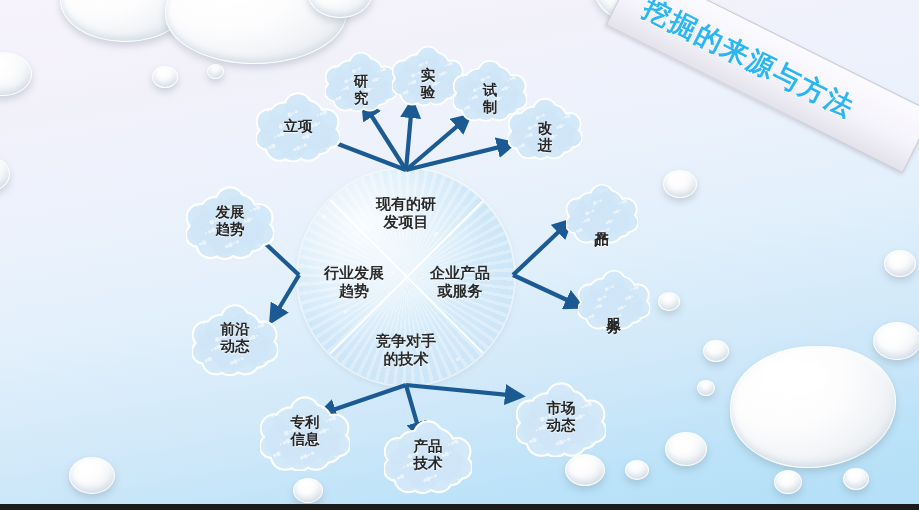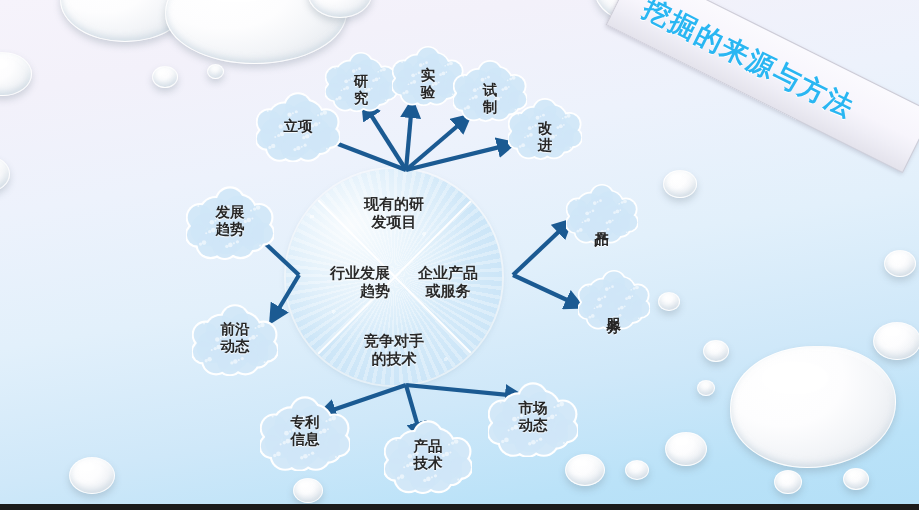--- a/index.html
+++ b/index.html
@@ -39,21 +39,21 @@
   }
   #title-ribbon-text{
     font-family:"DejaVu Serif","Liberation Serif",serif;
     font-weight:bold;font-size:27px;letter-spacing:2px;
     color:#29b6f2;
     text-shadow:0 1px 0 rgba(255,255,255,.9);
     padding-left:26px;white-space:nowrap;
   }
   
   #center-circle{
-    position:absolute;left:286px;top:169px;width:216px;height:216px;
+    position:absolute;left:298px;top:169px;width:216px;height:216px;
     border-radius:50%;
     background:
       radial-gradient(circle at 30% 26%, rgba(255,255,255,.85) 0%, rgba(255,255,255,0) 55%),
       repeating-conic-gradient(from 0deg at 50% 50%, rgba(255,255,255,.30) 0deg 2deg, rgba(255,255,255,0) 2deg 5deg),
       radial-gradient(circle at 50% 50%, #dff0fb 0%, #cfe7f8 60%, #c4e1f6 100%);
     box-shadow:0 0 0 2px rgba(255,255,255,.55), 0 2px 6px rgba(120,150,175,.25);
     overflow:hidden;
   }
   
   #center-circle::before{
@@ -74,21 +74,21 @@
     background:rgba(255,255,255,.92);transform-origin:50% 50%;
   }
   .quad-label{
     position:absolute;z-index:4;
     font-family:"DejaVu Serif","Liberation Serif",serif;
     font-weight:bold;font-size:15px;line-height:1.22;
     color:#2a2a2a;text-align:center;white-space:pre-line;
     text-shadow:0 1px 1px rgba(255,255,255,.85);
   }
   #quad-top   {left:0;right:0;top:26px;}
-  #quad-left  {left:8px;top:95px;width:96px;text-align:right;}
+  #quad-left  {left:8px;top:95px;width:96px;}
   #quad-right {right:4px;top:95px;width:100px;}
   #quad-bottom{left:0;right:0;top:163px;}
   
   .cloud{
     position:absolute;z-index:5;
     display:flex;align-items:center;justify-content:center;
     text-align:center;
   }
   .cloud-bg{position:absolute;inset:0;z-index:0;}
   .cloud-text{
@@ -852,21 +852,21 @@
         <circle cx="39.91999999999996" cy="29.340000000000046" r="2.5999999999999996" fill="#ffffff" opacity="0.55"></circle>
         <circle cx="84.41600000000011" cy="70.05600000000003" r="1.2" fill="#ffffff" opacity="0.55"></circle>
         <circle cx="56.91200000000026" cy="56.772" r="1.9" fill="#ffffff" opacity="0.55"></circle>
         <circle cx="29.408000000000413" cy="43.48799999999988" r="2.5999999999999996" fill="#ffffff" opacity="0.55"></circle>
         <circle cx="73.90400000000005" cy="30.20399999999995" r="1.2" fill="#ffffff" opacity="0.55"></circle>
         <circle cx="46.400000000000205" cy="70.92000000000002" r="1.9" fill="#ffffff" opacity="0.55"></circle>
       </svg>
     <span class="cloud-text">产品
 技术</span>
   </div>
-  <div class="cloud" style="left:488px;top:380px;width:90px;height:72px;">
+  <div class="cloud" style="left:516px;top:380px;width:90px;height:72px;">
     <svg class="cloud-bg" viewBox="0 0 100 86">
         <circle cx="24" cy="52" r="21.4" fill="#ffffff"></circle>
         <circle cx="46" cy="58" r="24.4" fill="#ffffff"></circle>
         <circle cx="70" cy="52" r="21.4" fill="#ffffff"></circle>
         <circle cx="34" cy="34" r="20.4" fill="#ffffff"></circle>
         <circle cx="60" cy="32" r="21.4" fill="#ffffff"></circle>
         <circle cx="16" cy="38" r="16.4" fill="#ffffff"></circle>
         <circle cx="83" cy="38" r="16.4" fill="#ffffff"></circle>
         <circle cx="50" cy="20" r="17.4" fill="#ffffff"></circle>
         <circle cx="28" cy="68" r="17.4" fill="#ffffff"></circle>

